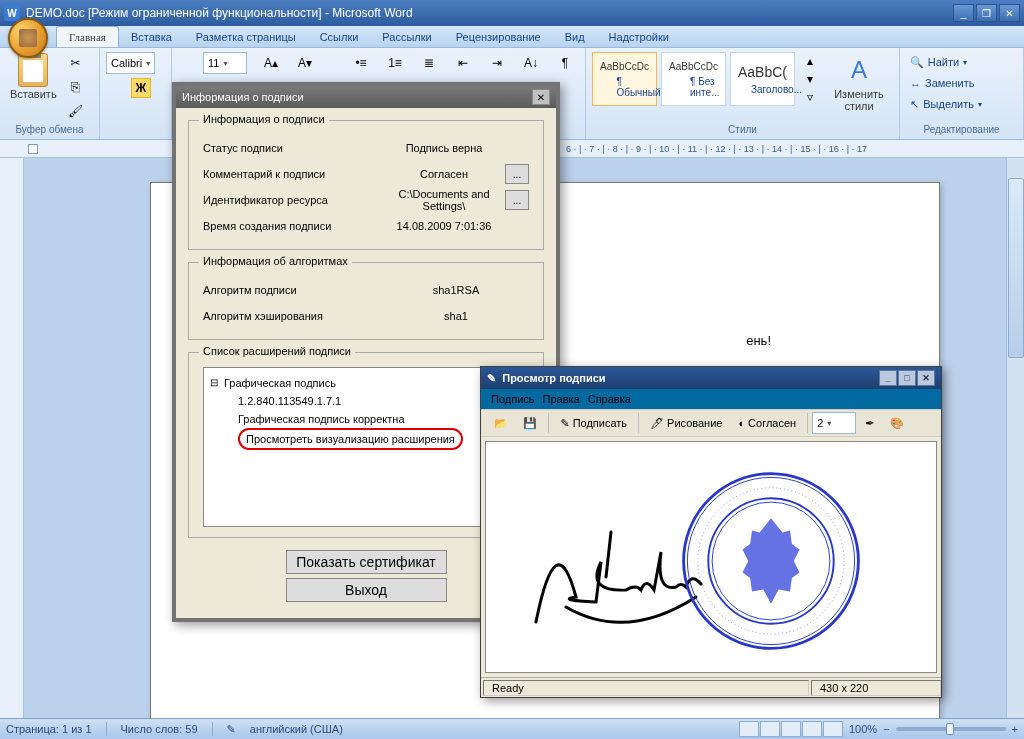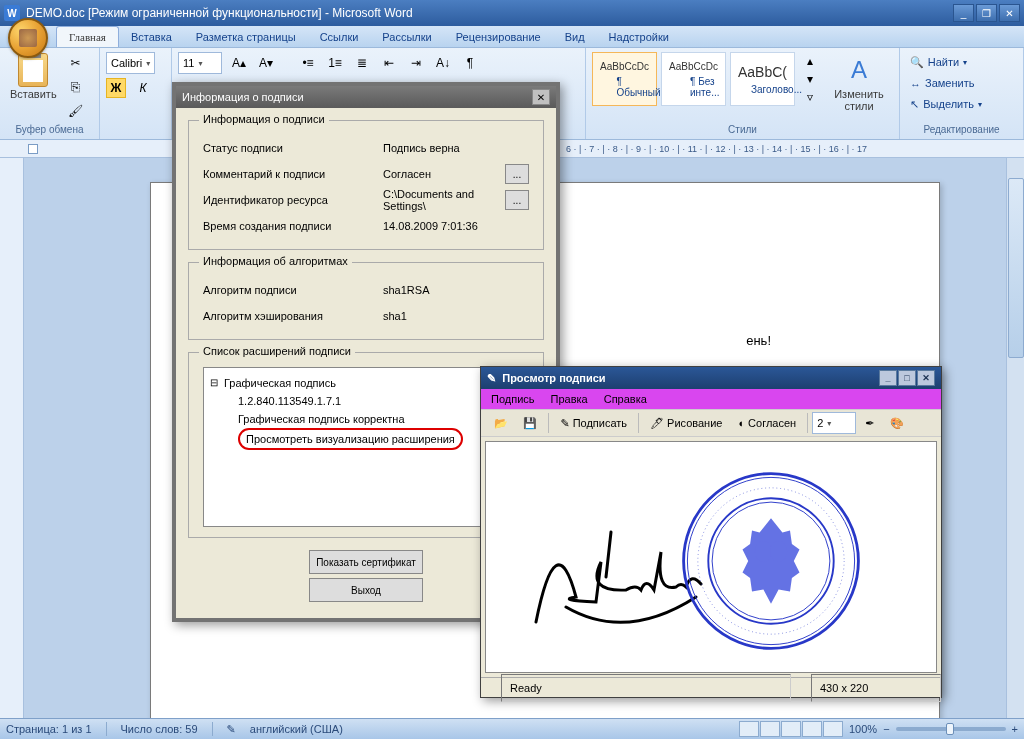--- a/index.html
+++ b/index.html
@@ -21,21 +21,21 @@
 .ribbon { height: 92px; background: linear-gradient(#eaf2fb, #d4e4f6); border-bottom: 1px solid #9cb9db; display: flex; }
 .grp { border-right: 1px solid #b1cae8; padding: 4px 6px 2px; display: flex; flex-direction: column; }
 .grp-body { flex: 1; display: flex; align-items: flex-start; gap: 4px; }
 .grp-label { font-size: 10px; color: #4a6a94; text-align: center; padding: 2px 0; }
 .bigbtn { display: flex; flex-direction: column; align-items: center; font-size: 11px; color: #3a3a3a; padding: 2px 4px; cursor: pointer; border-radius: 3px; }
 .bigbtn .bic { width: 32px; height: 32px; display: flex; align-items: center; justify-content: center; margin-bottom: 2px; }
 .smallcol { display: flex; flex-direction: column; gap: 2px; }
 .sbtn { width: 22px; height: 22px; display: flex; align-items: center; justify-content: center; font-size: 12px; cursor: pointer; border-radius: 2px; }
 .combo { height: 22px; border: 1px solid #9fb9db; background: #fff; font-size: 11px; display: flex; align-items: center; padding: 0 4px; cursor: pointer; }
 .combo .dd { margin-left: 4px; font-size: 8px; color: #555; }
-.fmtrow { display: flex; gap: 7px; }
+.fmtrow { display: flex; gap: 14px; margin-left: 25px; }
 .fmtbtn { width: 20px; height: 20px; border: 1px solid transparent; display: flex; align-items: center; justify-content: center; font-size: 12px; cursor: pointer; }
 .fmtbtn.y { background: #ffd966; border-color: #e6b422; }
 .stylebox { width: 65px; height: 54px; border: 1px solid #c5d6eb; background: #fff; display: flex; flex-direction: column; align-items: center; justify-content: center; font-size: 10px; color: #333; cursor: pointer; }
 .stylebox .sname { font-size: 10px; color: #15428b; margin-top: 4px; margin-left: 28px; }
 .stylebox.sel { border-color: #f5b759; background: #fff6e0; }
 .editcol { display: flex; flex-direction: column; gap: 1px; }
 .editbtn { height: 20px; display: flex; align-items: center; gap: 4px; font-size: 11px; padding: 0 4px; cursor: pointer; color: #15428b; }
 
 
 .rulerbar { height: 18px; background: #e6effa; border-bottom: 1px solid #a8c0de; display: flex; align-items: center; padding-left: 28px; font-size: 9px; color: #3a5a88; }
@@ -57,41 +57,41 @@
 
 
 .dialog { position: absolute; background: #ece9d8; border: 4px solid #737373; box-shadow: 3px 3px 10px rgba(0,0,0,0.4); z-index: 100; }
 .dlg-title { height: 22px; background: linear-gradient(#7a7a7a, #5a5a5a); color: #fff; font-size: 11px; display: flex; align-items: center; padding: 0 6px; }
 .dlg-close { margin-left: auto; width: 18px; height: 16px; background: #c0c0c0; border: 1px solid #888; font-size: 10px; display: flex; align-items: center; justify-content: center; cursor: pointer; color: #000; }
 .dlg-body { padding: 12px; font-size: 11px; }
 .fieldset { border: 1px solid #aaa; padding: 14px 14px 10px; margin-bottom: 12px; position: relative; }
 .fieldset .legend { position: absolute; top: -8px; left: 10px; background: #ece9d8; padding: 0 4px; font-size: 11px; }
 .frow { display: flex; align-items: center; height: 26px; }
 .frow .flabel { width: 180px; }
-.frow .fval { flex: 1; text-align: left; }
+.frow .fval { flex: 1; text-align: center; }
 .dotbtn { width: 24px; height: 20px; border: 1px solid #888; background: #ddd; font-size: 10px; display: flex; align-items: center; justify-content: center; cursor: pointer; }
 .tree { background: #fff; border: 1px solid #888; padding: 6px; height: 160px; font-size: 11px; line-height: 18px; }
 .tree-item { padding-left: 14px; position: relative; }
 .tree-item.root::before { content: "⊟"; position: absolute; left: 0; font-size: 10px; }
 .tree-sub { padding-left: 28px; }
 .red-oval { border: 2px solid #d00; border-radius: 12px; padding: 0 6px; display: inline-block; }
-.dlg-btn { width: 114px; height: 24px; border: 1px solid #888; background: #ddd; font-size: 10px; cursor: pointer; display: block; margin: 4px auto; }
+.dlg-btn { width: 161px; height: 24px; border: 1px solid #888; background: #ddd; font-size: 14px; cursor: pointer; display: block; margin: 4px auto; }
 
 
 .sigwin { position: absolute; background: #ece9d8; border: 1px solid #404040; box-shadow: 3px 3px 10px rgba(0,0,0,0.4); z-index: 200; }
 .sig-title { height: 22px; background: linear-gradient(#2b5797, #1d3f70); color: #fff; font-size: 11px; font-weight: bold; display: flex; align-items: center; padding: 0 6px; gap: 6px; }
 .sig-title .wbtns2 { margin-left: auto; display: flex; gap: 1px; }
 .sig-title .wbtn2 { width: 18px; height: 16px; background: #bcc8dd; border: 1px solid #5a7a9e; font-size: 9px; display: flex; align-items: center; justify-content: center; cursor: pointer; color: #1a3050; }
-.sig-menu { height: 20px; display: flex; align-items: center; gap: 16px; padding: 0 10px; font-size: 11px; background: #d946ef; }
+.sig-menu { height: 20px; display: flex; align-items: center; gap: 8px; padding: 0 10px; font-size: 11px; background: #0369a1; }
 .sig-tools { height: 28px; display: flex; align-items: center; gap: 2px; padding: 0 6px; border-top: 1px solid #ccc; border-bottom: 1px solid #ccc; background: #e8e5d6; font-size: 11px; }
 .tbtn { height: 22px; padding: 0 6px; display: flex; align-items: center; gap: 3px; cursor: pointer; border: 1px solid transparent; }
 .tsep { width: 1px; height: 20px; background: #bbb; margin: 0 2px; }
 .sig-canvas { background: #fff; border: 1px solid #888; margin: 4px; height: 232px; position: relative; overflow: hidden; }
 .sig-status { height: 20px; border-top: 1px solid #aaa; display: flex; align-items: center; font-size: 11px; }
-.sig-status .cell { border: 1px inset #ccc; height: 28px; padding: 0 8px; display: flex; align-items: center; margin-left: 20px; }
+.sig-status .cell { border: 1px inset #ccc; height: 16px; padding: 0 8px; display: flex; align-items: center; margin-left: 2px; }
 
 
 .hand { position: absolute; left: 40px; top: 50px; }
 .stamp { position: absolute; left: 190px; top: 24px; width: 190px; height: 190px; }
 .stamp svg { width: 100%; height: 100%; }
 
 
 .clip-ic { width: 30px; height: 34px; background: linear-gradient(#f8d98a, #e8b458); border: 1px solid #c08830; border-radius: 3px; position: relative; }
 .clip-ic::before { content: ""; position: absolute; top: -4px; left: 8px; width: 14px; height: 8px; background: #888; border-radius: 3px 3px 0 0; }
 .clip-ic::after { content: ""; position: absolute; top: 6px; left: 4px; right: 4px; bottom: 4px; background: #fff; }

